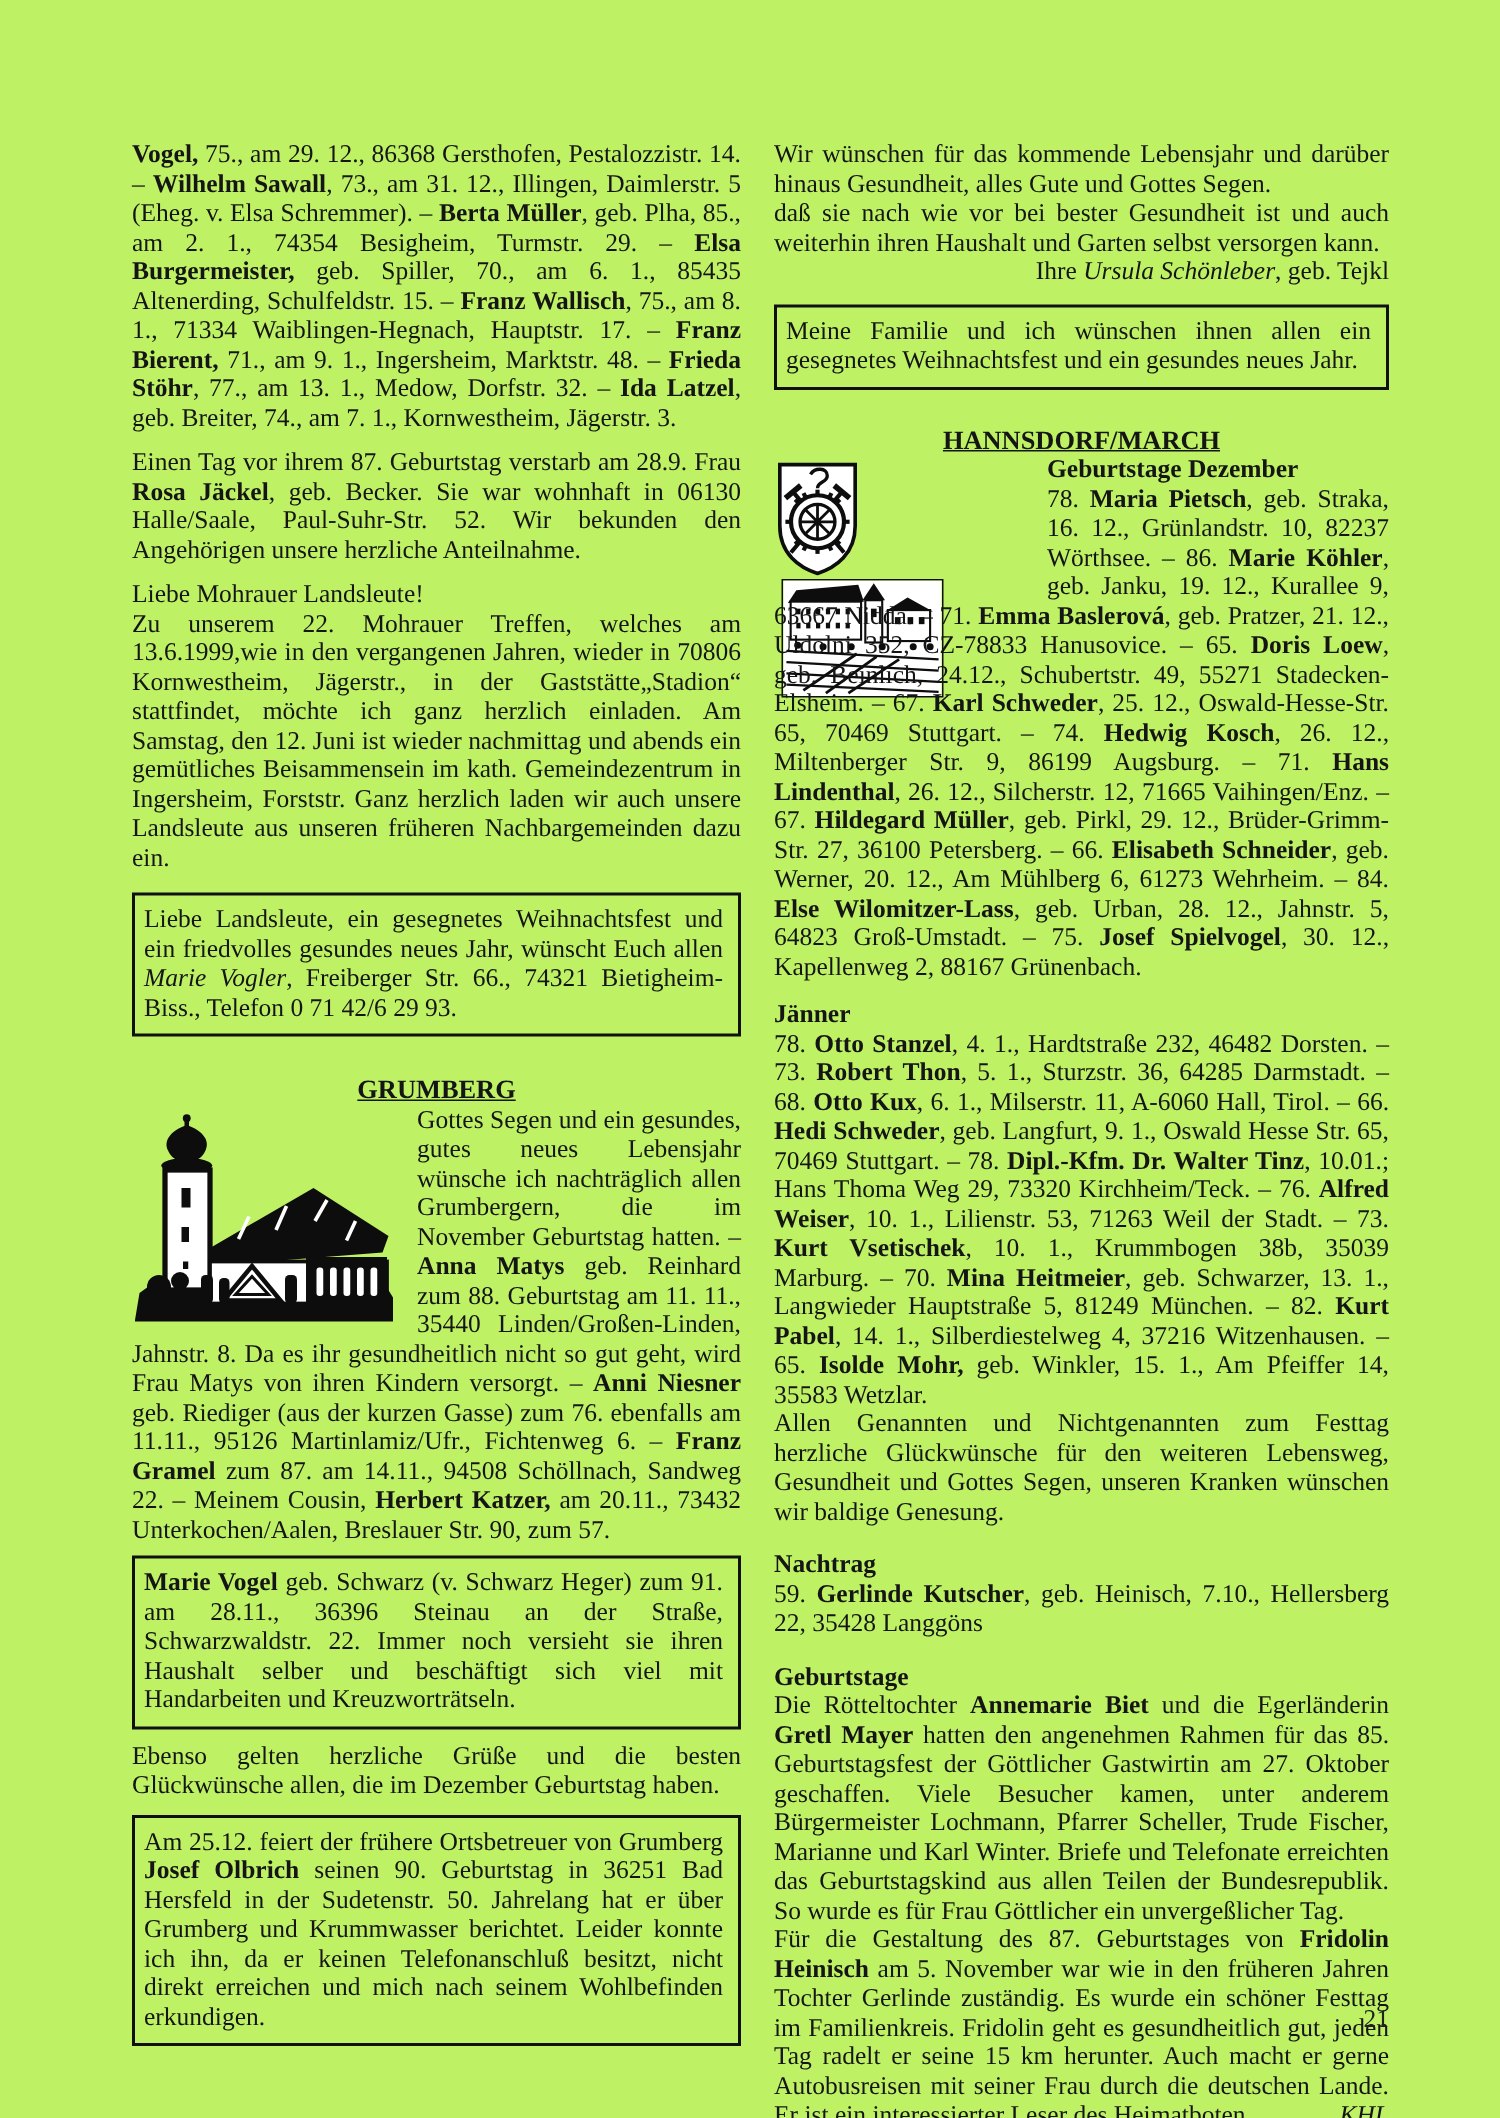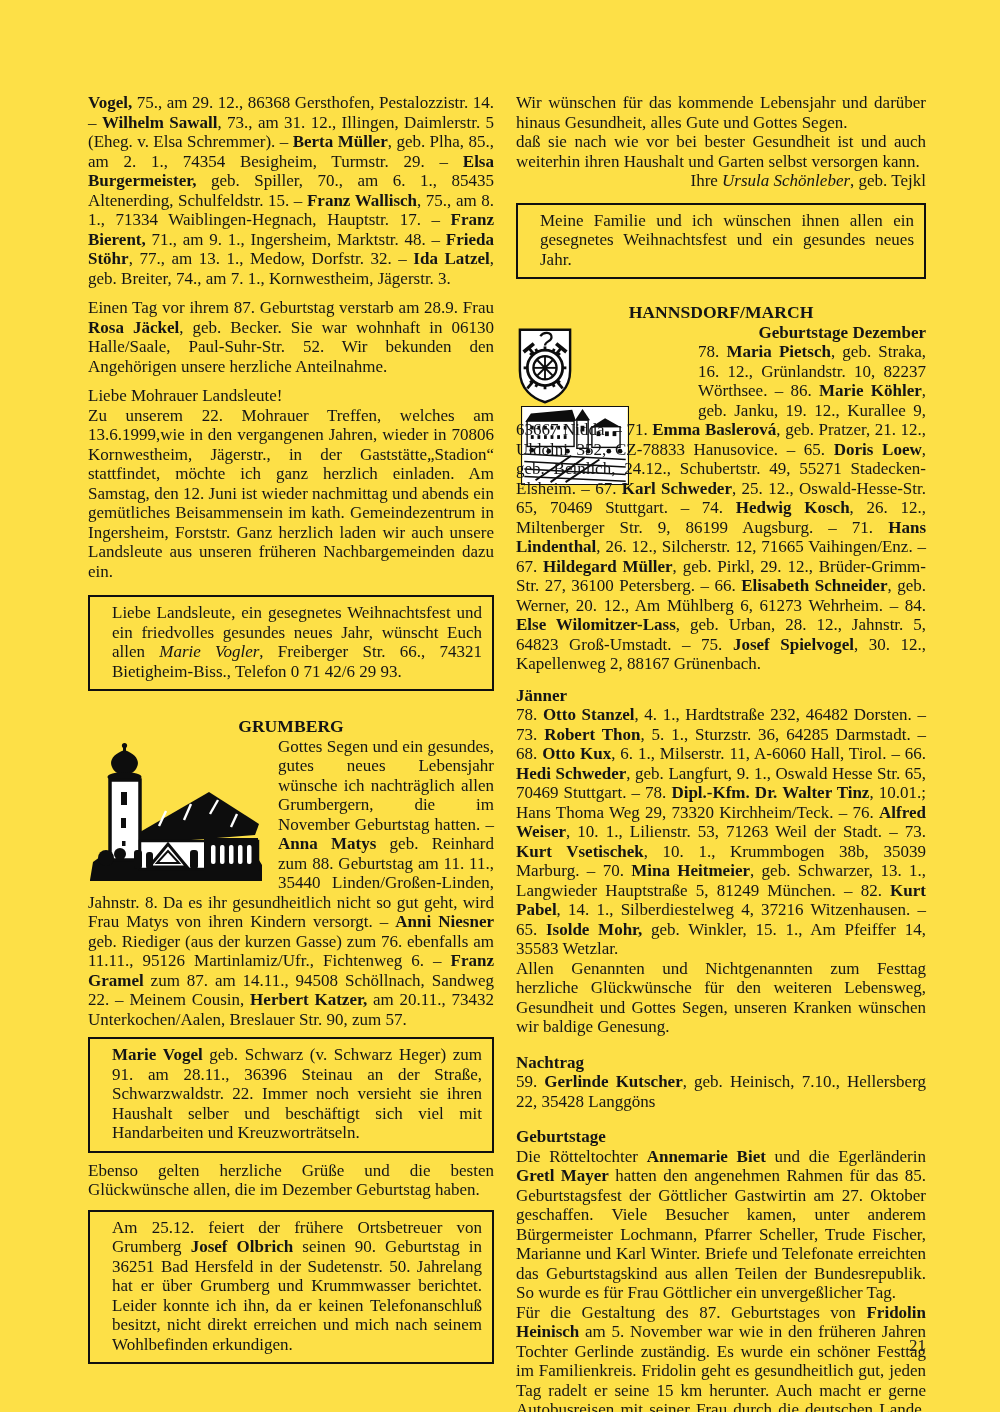--- a/index.html
+++ b/index.html
@@ -1,29 +1,29 @@
 <!DOCTYPE html>
 <html lang="de"><head>
 <meta charset="utf-8">
 <style>
   html,body{margin:0;padding:0;background:#e8e8e8;}
-  .page{position:relative;width:1000px;height:1412px;background:#fde047;
+  .page{position:relative;width:1000px;height:1412px;background:#bef264;
         font-family:"Liberation Serif","DejaVu Serif",serif;color:#151515;
         overflow:hidden;}
   .col{position:absolute;top:93px;font-size:17px;line-height:19.5px;text-align:justify;}
   .col-left{left:88px;width:406px;}
   .col-right{left:516px;width:410px;}
   p{margin:0;padding:0;}
   .h{font-weight:bold;}
-  .h-center{font-weight:bold;text-align:center;font-size:17.6px;}
-  .h-center-wrap{font-weight:bold;text-align:right;}
+  .h-center{font-weight:bold;text-align:center;font-size:17.6px;text-decoration:underline;}
+  .h-center-wrap{font-weight:bold;text-align:left;}
   .right{text-align:right;}
   .gap8{height:8px;}  .gap10{height:10px;} .gap12{height:12px;}
   .gap14{height:14px;} .gap16{height:16px;} .gap24{height:24px;} .gap26{height:26px;}
-  .box{border:2px solid #101010;padding:6px 10px 8px 22px;}
+  .box{border:2px solid #101010;padding:6px 10px 8px 6px;}
   .church-float{float:left;width:176px;height:142px;margin:3px 14px 3px 0;}
   .arms-float{float:left;width:172px;height:80px;margin:3px 10px 2px 0;white-space:nowrap;}
   .arms-float svg{vertical-align:top;}
   .khl{text-align:right;font-style:italic;margin-top:-19.5px;}
   .pagenum{position:absolute;left:880px;top:1336px;width:46px;text-align:right;font-size:17px;
            font-family:"Liberation Serif","DejaVu Serif",serif;color:#222;}
   svg{display:block;}
   .townbox{border:1.5px solid #101010;display:inline-block;}
 </style>
 </head>

